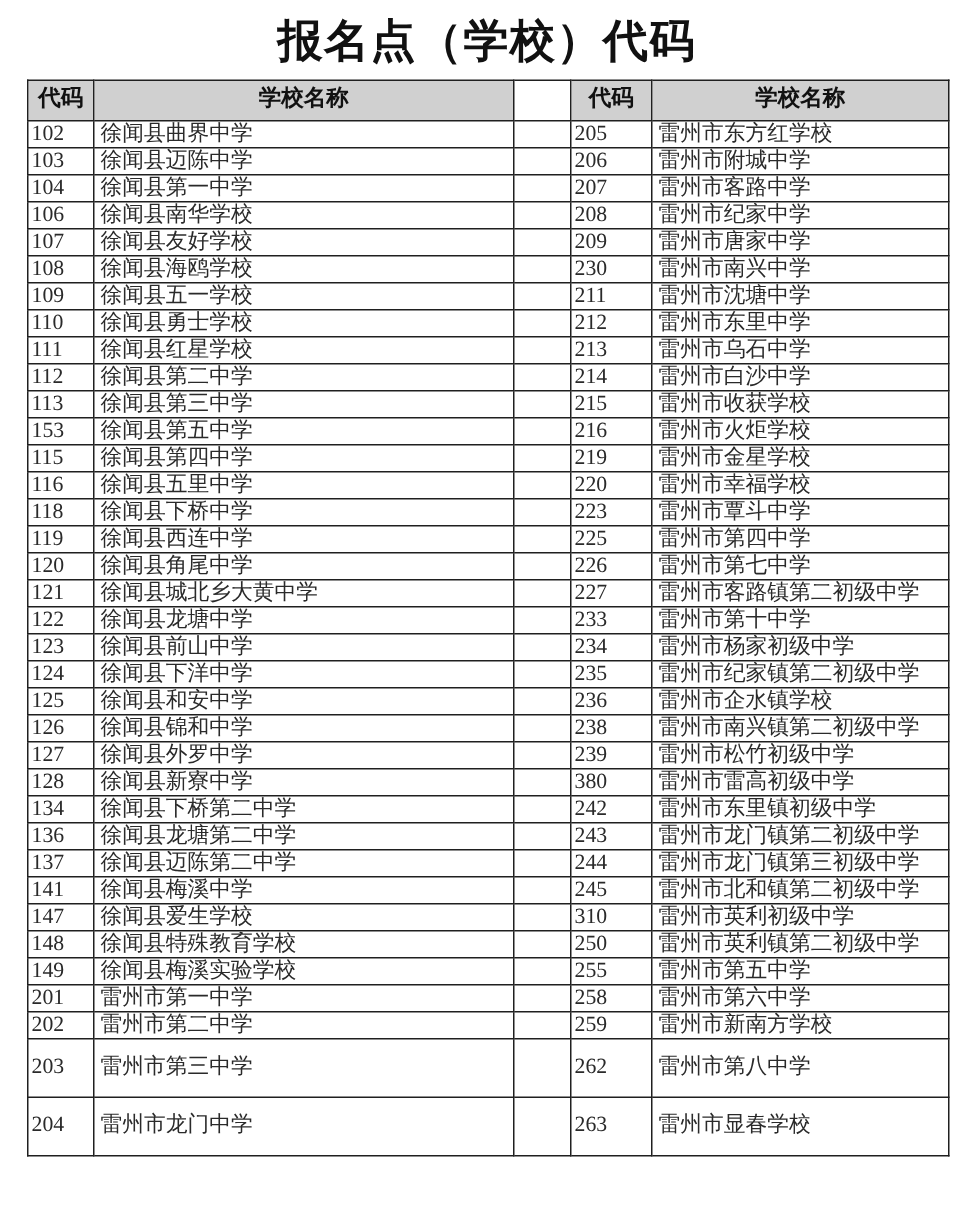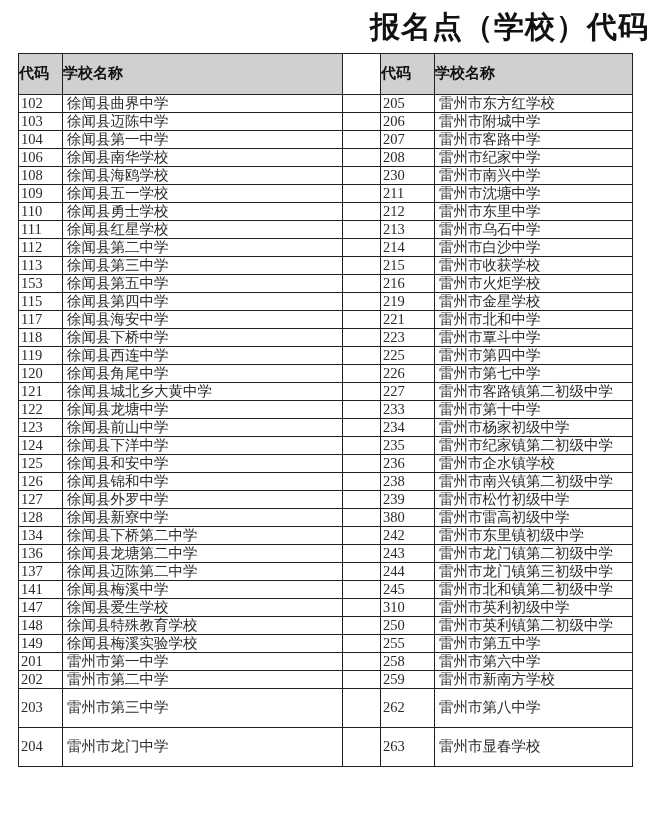--- a/index.html
+++ b/index.html
@@ -4,44 +4,44 @@
 <style>
   :root{
     --header-bg:#d0d0d0;
     --border:#1f1f1f;
     --text:#2a2a2a;
   }
   *{box-sizing:border-box;margin:0;padding:0;}
   html,body{width:649px;height:818px;background:#ffffff;overflow:hidden;}
   body{font-family:"Liberation Serif","DejaVu Serif",serif;color:var(--text);}
   .page-title{
-    text-align:right;
+    text-align:center;
     font-size:30px;
     font-weight:bold;
     letter-spacing:1px;
     margin:7px 0 5px 0;
     color:#111;
   }
   table.code-table{
     margin-left:18px;
     width:614px;
     border-collapse:collapse;
     table-layout:fixed;
   }
   .code-table th,.code-table td{
     border:1px solid var(--border);
     line-height:1.05;
     overflow:hidden;
     white-space:nowrap;
   }
   .code-table th{
-    height:41px;
+    height:27px;
     font-size:15px;
     font-weight:bold;
-    text-align:left;
+    text-align:center;
     color:#111;
   }
   .code-table th.shaded{background:var(--header-bg);}
   .code-table td{
     height:18px;
     font-size:14.5px;
     vertical-align:middle;
   }
   .code-cell{padding-left:2px;text-align:left;}
   .name-cell{padding-left:4px;text-align:left;}
@@ -94,20 +94,27 @@
         <td class="name-cell">雷州市客路中学</td>
       </tr>
       <tr>
         <td class="code-cell">106</td>
         <td class="name-cell">徐闻县南华学校</td>
         <td class="spacer-cell"></td>
         <td class="code-cell">208</td>
         <td class="name-cell">雷州市纪家中学</td>
       </tr>
       <tr>
+        <td class="code-cell">107</td>
+        <td class="name-cell">徐闻县友好学校</td>
+        <td class="spacer-cell"></td>
+        <td class="code-cell">209</td>
+        <td class="name-cell">雷州市唐家中学</td>
+      </tr>
+      <tr>
         <td class="code-cell">108</td>
         <td class="name-cell">徐闻县海鸥学校</td>
         <td class="spacer-cell"></td>
         <td class="code-cell">230</td>
         <td class="name-cell">雷州市南兴中学</td>
       </tr>
       <tr>
         <td class="code-cell">109</td>
         <td class="name-cell">徐闻县五一学校</td>
         <td class="spacer-cell"></td>
@@ -150,25 +157,25 @@
         <td class="name-cell">雷州市火炬学校</td>
       </tr>
       <tr>
         <td class="code-cell">115</td>
         <td class="name-cell">徐闻县第四中学</td>
         <td class="spacer-cell"></td>
         <td class="code-cell">219</td>
         <td class="name-cell">雷州市金星学校</td>
       </tr>
       <tr>
-        <td class="code-cell">117</td>
-        <td class="name-cell">徐闻县海安中学</td>
-        <td class="spacer-cell"></td>
-        <td class="code-cell">221</td>
-        <td class="name-cell">雷州市北和中学</td>
+        <td class="code-cell">116</td>
+        <td class="name-cell">徐闻县五里中学</td>
+        <td class="spacer-cell"></td>
+        <td class="code-cell">220</td>
+        <td class="name-cell">雷州市幸福学校</td>
       </tr>
       <tr>
         <td class="code-cell">118</td>
         <td class="name-cell">徐闻县下桥中学</td>
         <td class="spacer-cell"></td>
         <td class="code-cell">223</td>
         <td class="name-cell">雷州市覃斗中学</td>
       </tr>
       <tr>
         <td class="code-cell">119</td>

